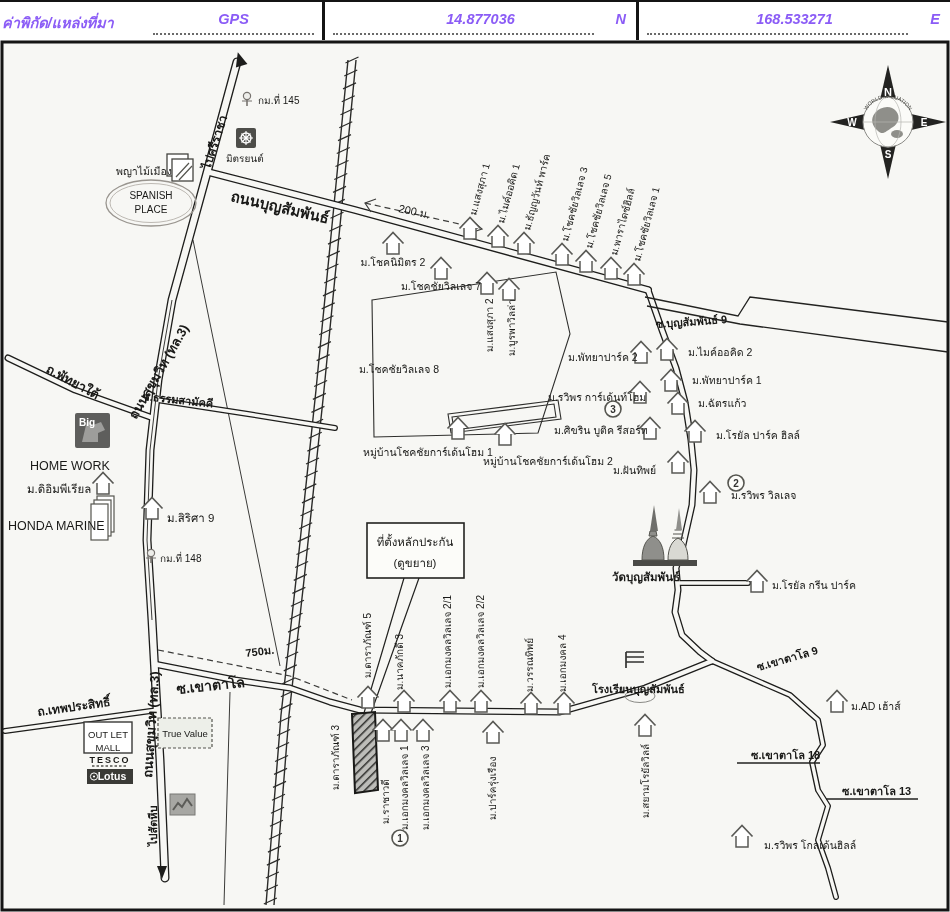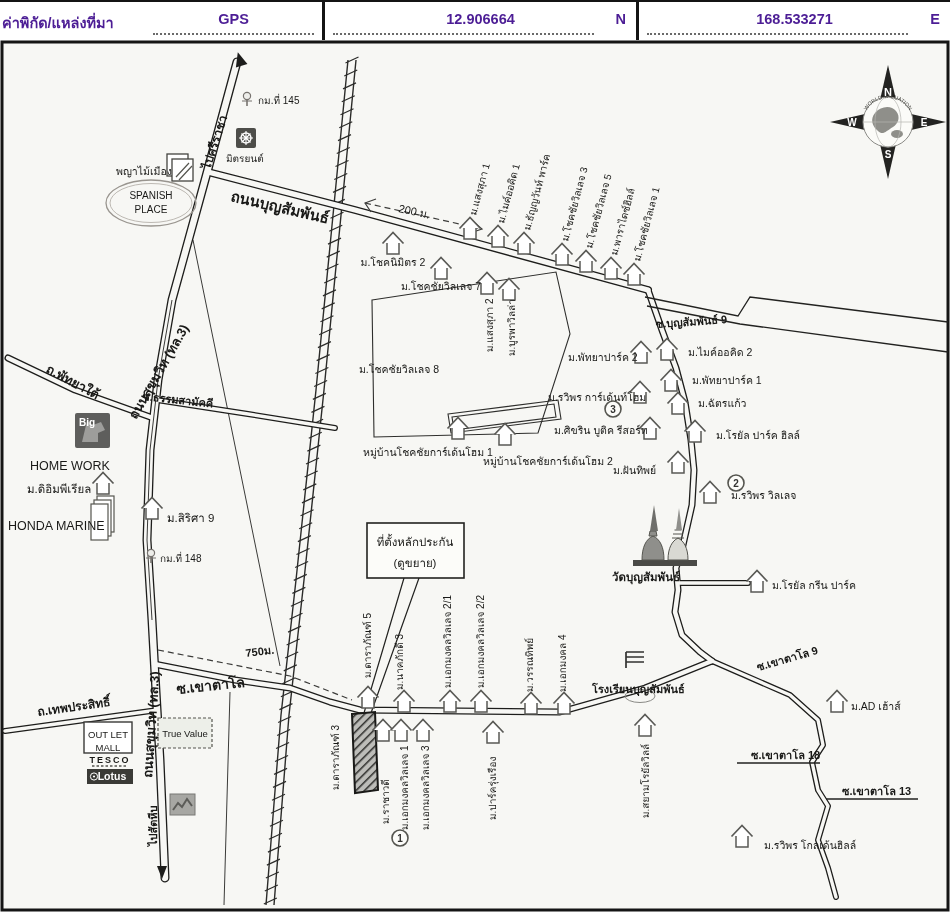--- a/index.html
+++ b/index.html
@@ -1,19 +1,19 @@
 <!DOCTYPE html>
 <html><head>
 <meta charset="utf-8">
 <style>
   html,body{margin:0;padding:0;background:#ffffff;}
   body{font-family:"Liberation Sans","DejaVu Sans",sans-serif;}
   .page{position:relative;width:950px;height:912px;background:#fff;overflow:hidden;}
   .hdr{height:40px;display:flex;border-top:2px solid #141414;box-sizing:border-box;background:#fff;}
-  .hcell{position:relative;box-sizing:border-box;font-size:14.5px;font-weight:bold;color:#4c1d95;}
+  .hcell{position:relative;box-sizing:border-box;font-size:14.5px;font-weight:bold;color:#8b5cf6;font-style:italic;}
   .hcell .val{display:block;text-align:center;padding-top:9px;}
   .hcell.title{width:145px;}
   .hcell.title .val{text-align:left;padding-left:2px;}
   .hcell.gps{width:177px;}
   .hcell.num{flex:1;}
   .vd{width:3px;background:#141414;}
   .dots{position:absolute;bottom:5px;left:8px;right:8px;border-bottom:2px dotted #6a6a6a;}
   .hcell.num .dots{right:42px;}
   .dir{position:absolute;right:10px;top:9px;font-weight:bold;}
   .map-wrap{position:absolute;top:40px;left:0;width:950px;height:872px;}
@@ -26,21 +26,21 @@
   <div class="hdr">
     <div class="hcell title">
       <span class="val">ค่าพิกัด/แหล่งที่มา</span>
     </div>
     <div class="hcell gps">
       <span class="val">GPS</span>
       <i class="dots"></i>
     </div>
     <div class="vd"></div>
     <div class="hcell num">
-      <span class="val">12.906664</span>
+      <span class="val">14.877036</span>
       <i class="dots"></i>
       <span class="dir">N</span>
     </div>
     <div class="vd"></div>
     <div class="hcell num">
       <span class="val">168.533271</span>
       <i class="dots"></i>
       <span class="dir">E</span>
     </div>
   </div>

